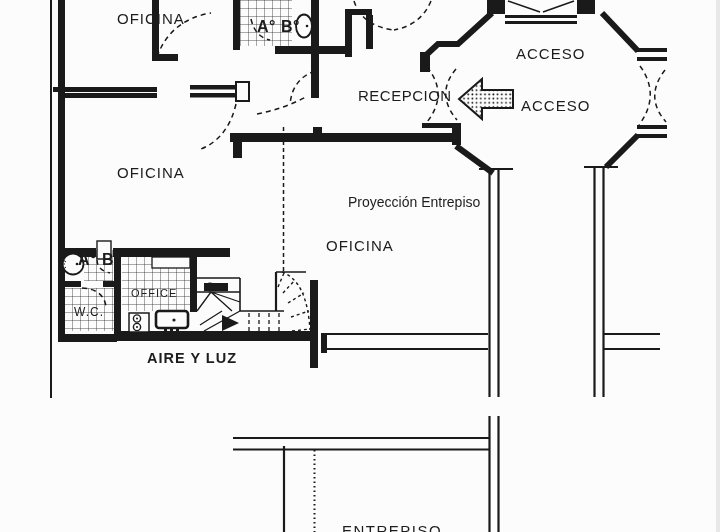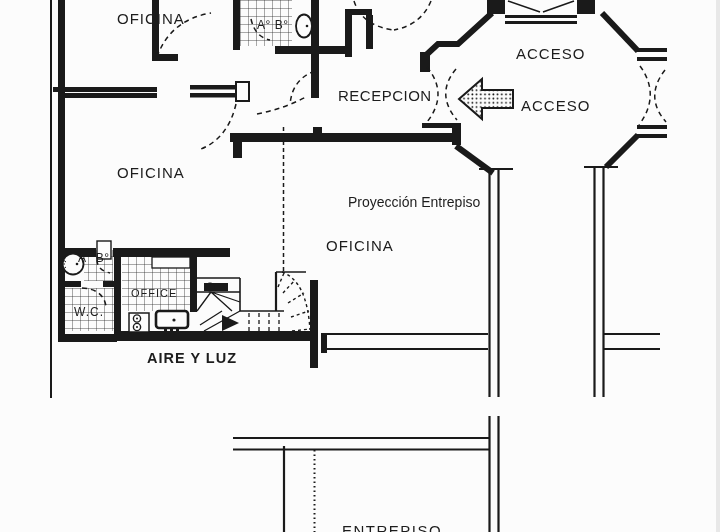--- a/index.html
+++ b/index.html
@@ -2,21 +2,21 @@
 <html><head>
 <meta charset="utf-8">
 <style>
   html,body{margin:0;padding:0;background:#e8e8e8;}
   #stage{position:relative;width:716px;height:532px;background:#fcfcfc;overflow:hidden;
          font-family:"Liberation Sans", sans-serif;color:#1d1d1d;}
   #plan-svg{position:absolute;left:0;top:0;}
   .lbl{position:absolute;line-height:1;white-space:nowrap;color:#1d1d1d;
        font-family:"Liberation Sans", sans-serif;}
   .room{font-size:15px;letter-spacing:1px;}
-  .small{font-size:12px;letter-spacing:0.5px;}
+  .small{font-size:16px;letter-spacing:0.5px;font-weight:bold;}
 </style>
 </head>
 <body>
 
 <div id="stage">
 
 <svg id="plan-svg" width="720" height="532" viewBox="0 0 720 532">
   <defs>
     <pattern id="tile" width="8" height="8" patternUnits="userSpaceOnUse">
       <path d="M8 0H0V8" fill="none" stroke="#2a2a2a" stroke-width="0.8"></path>
@@ -160,21 +160,21 @@
     </g>
     <rect x="97" y="241" width="14" height="18" fill="#fcfcfc" stroke="#1a1a1a" stroke-width="1.4"></rect>
   </g>
 
   <polygon points="459,99 482,79 482,90 513,90 513,108 482,108 482,119" fill="url(#dots)" stroke="#1a1a1a" stroke-width="2"></polygon>
 </svg>
 
 <span class="lbl room" style="left:117px;top:11px;">OFICINA</span>
 <span class="lbl room" style="left:117px;top:165px;">OFICINA</span>
 <span class="lbl room" style="left:326px;top:238px;">OFICINA</span>
-<span class="lbl room" style="left:338px;top:88px;letter-spacing:0.5px;text-align:center;">RECEPCION</span>
+<span class="lbl room" style="left:358px;top:88px;letter-spacing:0.5px;text-align:center;">RECEPCION</span>
 <span class="lbl room" style="left:516px;top:46px;">ACCESO</span>
 <span class="lbl room" style="left:521px;top:98px;">ACCESO</span>
 <span class="lbl small" style="left:257px;top:19px;">A° B°</span>
 <span class="lbl small" style="left:78px;top:252px;">A° B°</span>
 <span class="lbl" style="left:74px;top:306px;font-size:12px;letter-spacing:1px;">W.C.</span>
 <span class="lbl" style="left:131px;top:288px;font-size:11px;letter-spacing:1px;">OFFICE</span>
 <span class="lbl" style="left:147px;top:351px;font-size:14.5px;letter-spacing:1px;font-weight:bold;">AIRE Y LUZ</span>
 <span class="lbl" style="left:348px;top:195px;font-size:14px;">Proyección Entrepiso</span>
 <span class="lbl" style="left:342px;top:523px;font-size:15px;letter-spacing:1.5px;">ENTREPISO</span>
 

